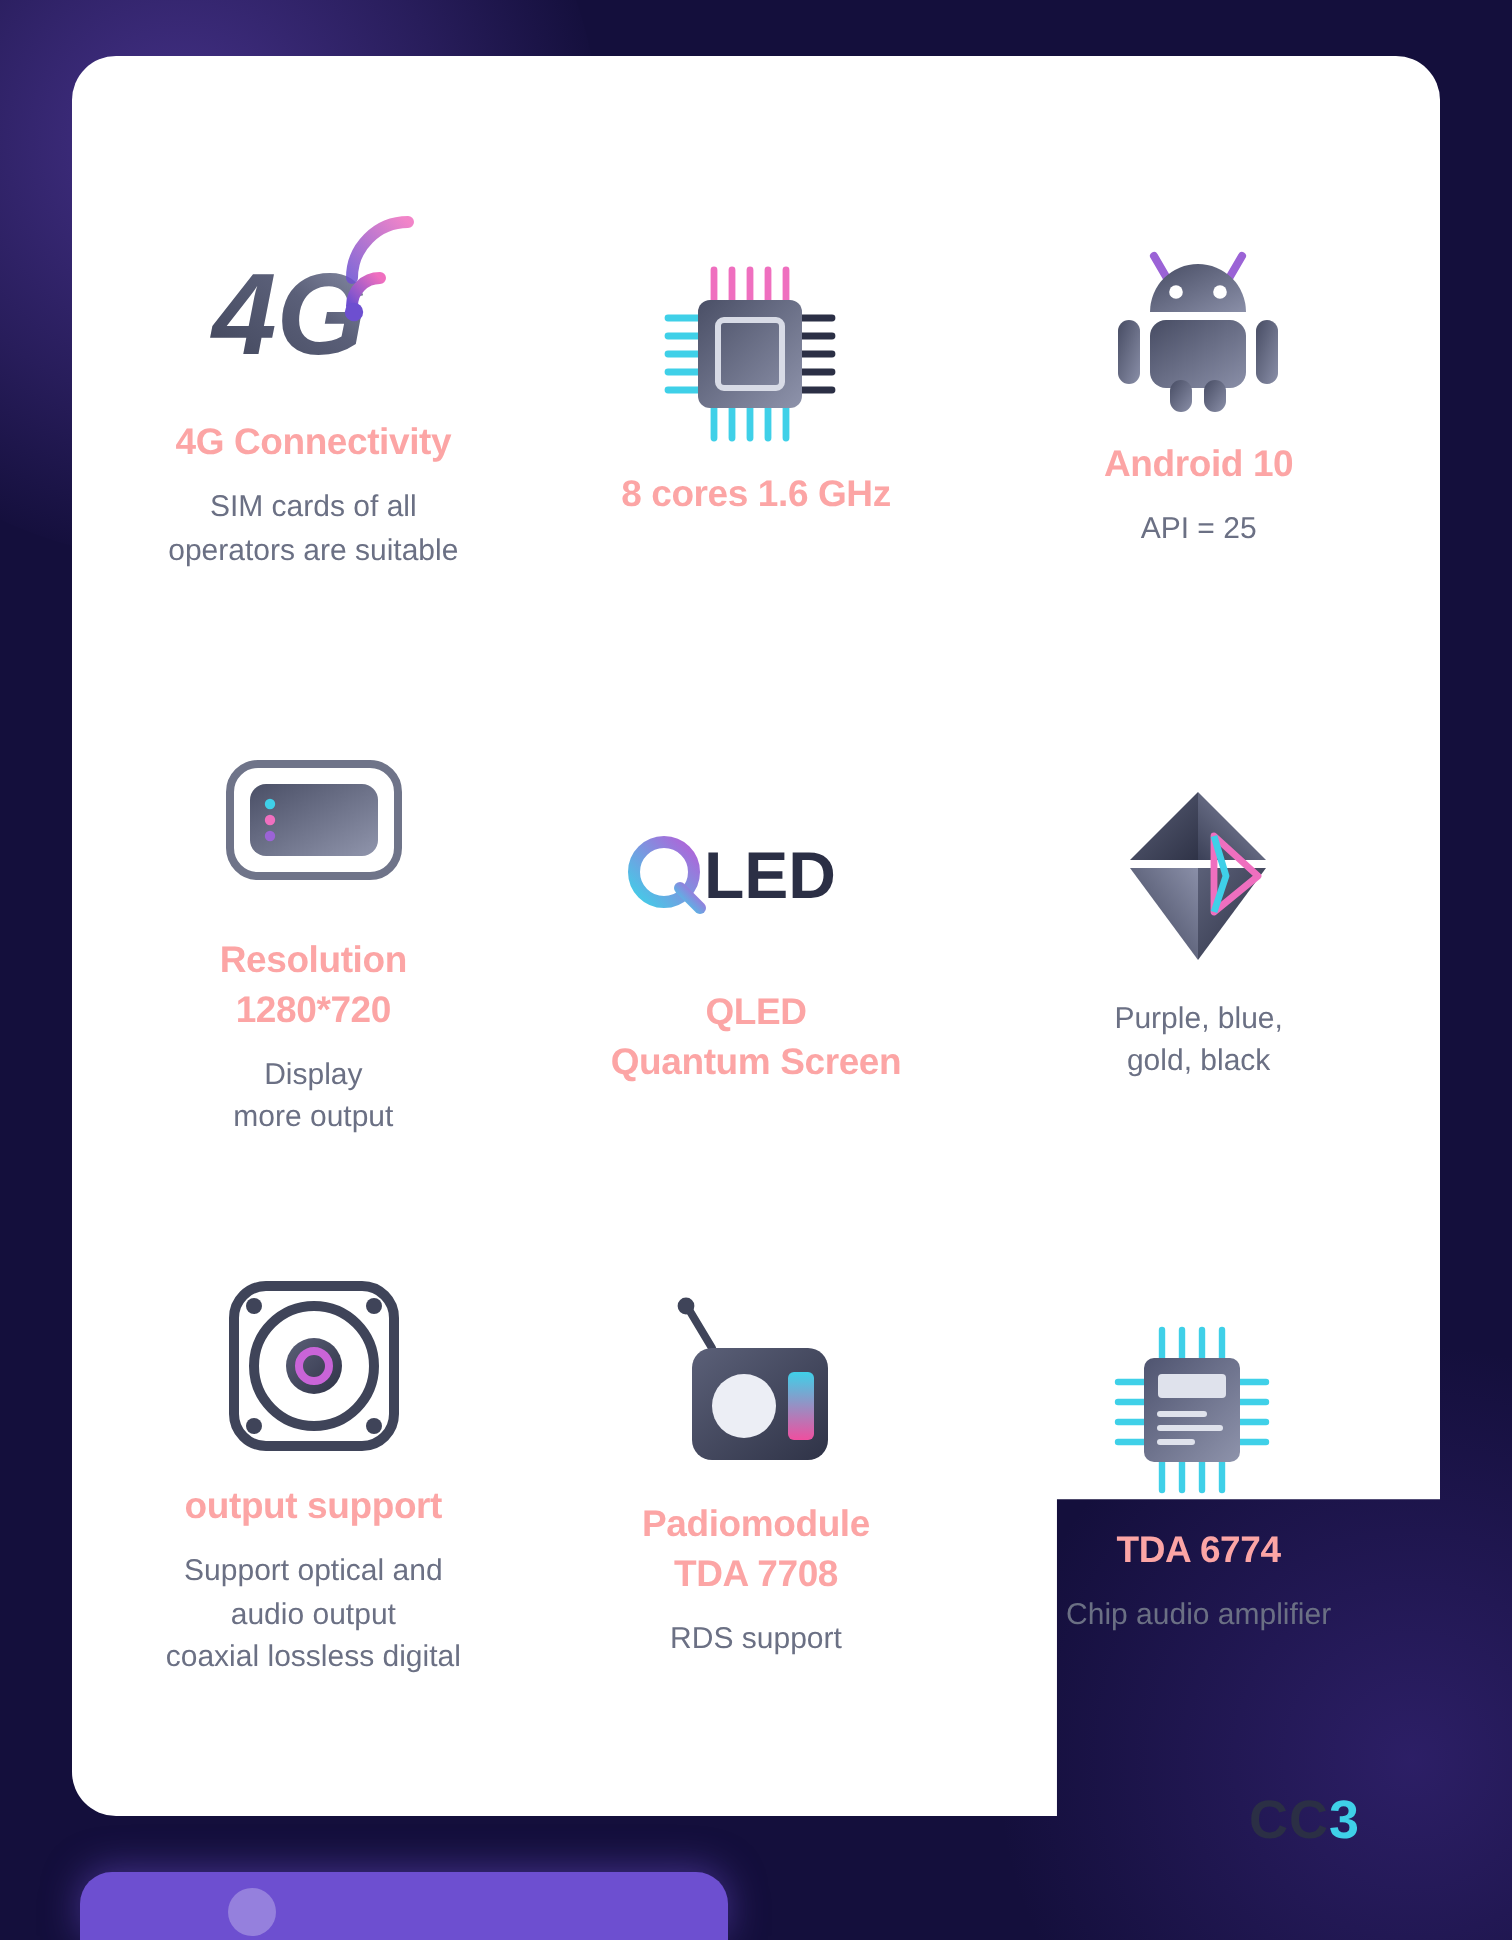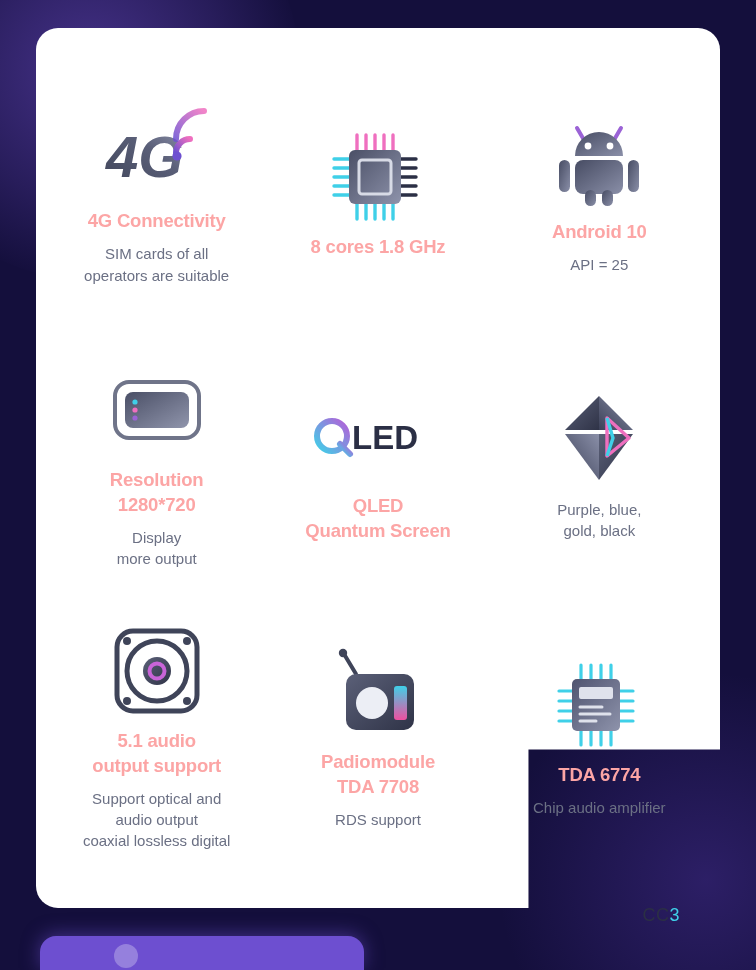--- a/index.html
+++ b/index.html
@@ -80,22 +80,22 @@
     font-size: 15px;
     color: #6b7084;
     text-align: center;
     line-height: 1.42;
   }
 
   
   #logo {
     position: absolute;
     right: 76px; bottom: 44px;
-    font-size: 18px;
-    font-weight: normal;
+    font-size: 27px;
+    font-weight: bold;
     letter-spacing: 0.5px;
   }
   #logo .cc { color: #2b2f45; }
   #logo .three { color: #3fd0e8; }
 
   
   #bottom-bar {
     position: absolute;
     left: 40px; bottom: 0;
     width: 324px; height: 34px;
@@ -185,21 +185,21 @@
             <path d="M72 30 h16"></path>
               <path d="M72 39 h16"></path>
               <path d="M72 48 h16"></path>
               <path d="M72 57 h16"></path>
               <path d="M72 66 h16"></path>
           </g>
           <rect x="21" y="21" width="52" height="54" rx="6" fill="url(#gchip)"></rect>
           <rect x="31" y="31" width="32" height="34" rx="3" fill="none" stroke="#d8dbe6" stroke-width="3"></rect>
         </svg>
       </div>
-      <div class="title">8 cores 1.8 GHz</div>
+      <div class="title">8 cores 1.6 GHz</div>
     </div>
 
     <div class="cell">
       <div class="icon-wrap">
         <svg width="100" height="92" viewBox="0 0 100 92">
           <defs>
             <linearGradient id="gand" x1="0" y1="0" x2="1" y2="1">
               <stop offset="0%" stop-color="#474c63"></stop>
               <stop offset="100%" stop-color="#8a8fa8"></stop>
             </linearGradient>
@@ -310,21 +310,20 @@
           <circle cx="46" cy="46" r="30" fill="none" stroke="#3f4459" stroke-width="5"></circle>
           <circle cx="46" cy="46" r="14" fill="url(#gsp)"></circle>
           <circle cx="46" cy="46" r="7.5" fill="none" stroke="#c964d8" stroke-width="4"></circle>
           <circle cx="16" cy="16" r="4" fill="#3f4459"></circle>
           <circle cx="76" cy="16" r="4" fill="#3f4459"></circle>
           <circle cx="16" cy="76" r="4" fill="#3f4459"></circle>
           <circle cx="76" cy="76" r="4" fill="#3f4459"></circle>
         </svg>
       </div>
       <div class="title">
-        <div>5.1 audio</div>
         <div>output support</div>
       </div>
       <div class="sub">
         <div>Support optical and</div>
         <div>audio output</div>
         <div>coaxial lossless digital</div>
       </div>
     </div>
 
     <div class="cell">

